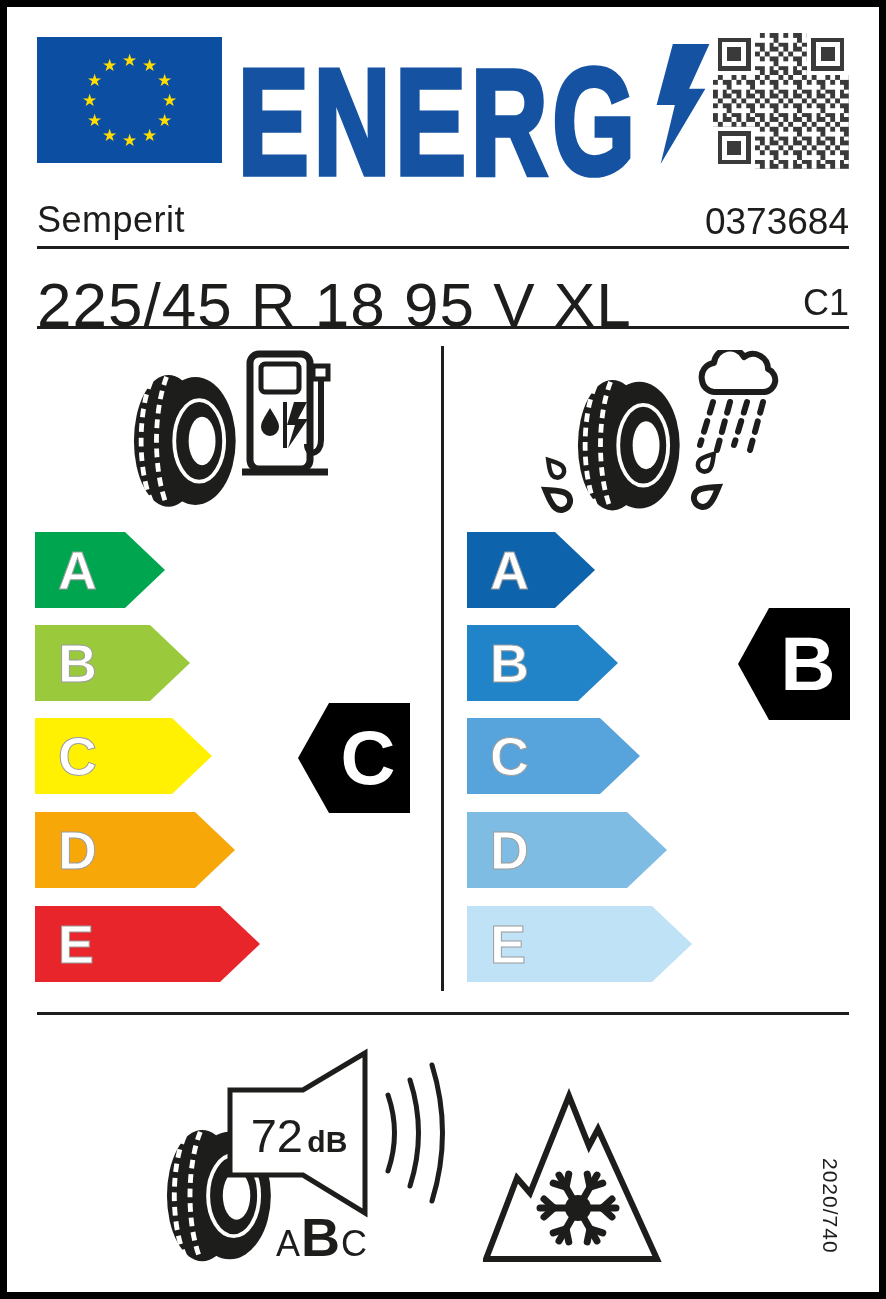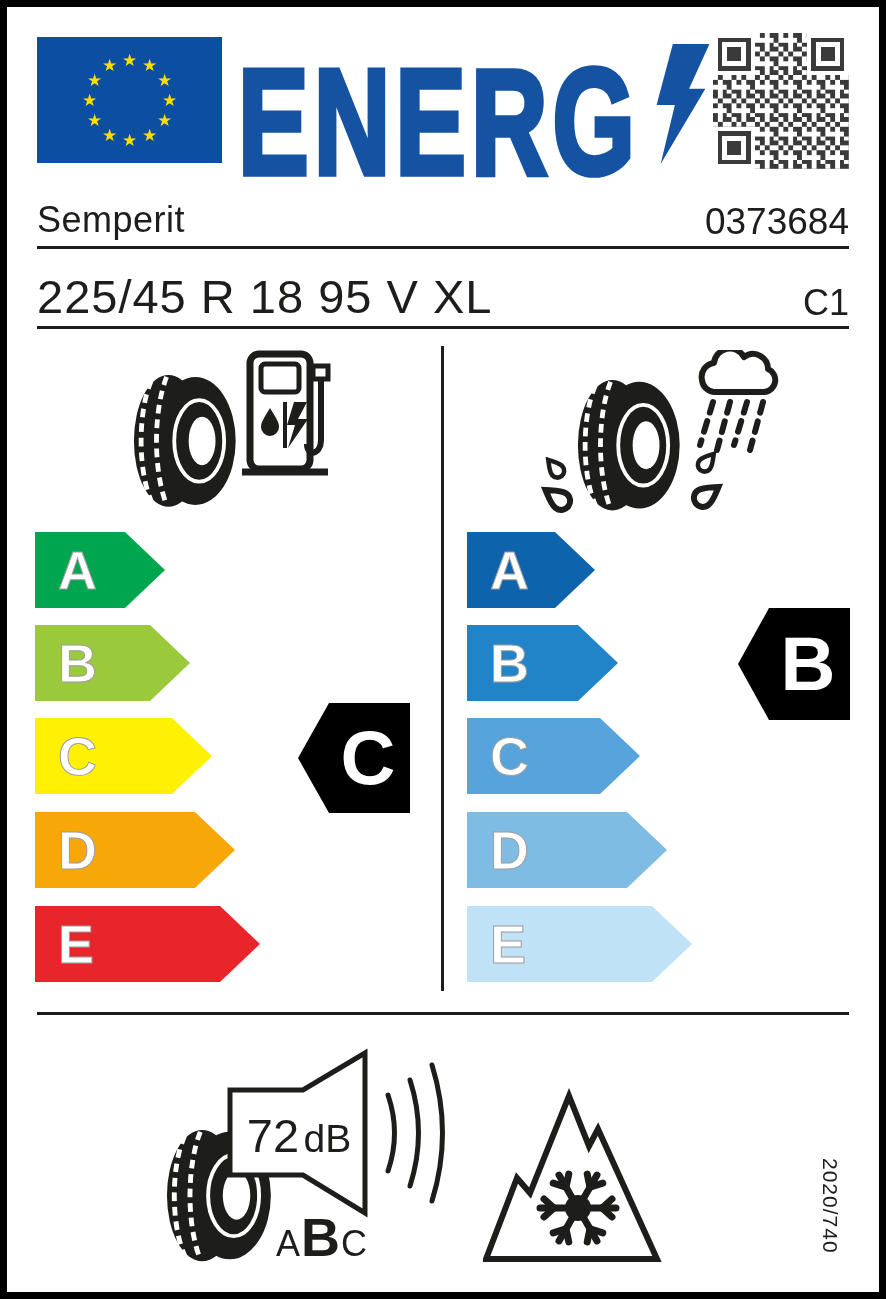--- a/index.html
+++ b/index.html
@@ -16,21 +16,21 @@
   .energ{left:238px;top:46px;font-weight:bold;font-size:106px;line-height:1;
     color:#1553A2;-webkit-text-stroke:4px #1553A2;letter-spacing:5px;
     transform:scaleY(1.42);transform-origin:left top;white-space:nowrap;}
   .bolt{left:652px;top:44px;width:62px;height:122px;}
   .qr{left:713px;top:33px;width:136px;height:136px;}
 
   .brand{left:37px;top:199px;font-size:36px;font-weight:normal;letter-spacing:.5px;}
   .label-id{right:37px;top:201px;font-size:37px;text-align:right;}
   .rule{left:37px;width:812px;height:3px;background:#1d1d1b;}
   .rule.r1{top:246px;} .rule.r2{top:326px;} .rule.r3{top:1012px;}
-  .tire-size{left:37px;top:269px;font-size:47px;letter-spacing:1px;}
+  .tire-size{left:37px;top:269px;font-size:62px;letter-spacing:1px;}
   .tire-class{right:37px;top:282px;font-size:36px;text-align:center;}
 
   
   .vdivider{left:441px;top:346px;width:3px;height:645px;background:#1d1d1b;}
   .scale-arrow{
     position:absolute;height:76px;display:flex;align-items:center;
     padding-left:23px;box-sizing:border-box;
     clip-path:polygon(0 0, calc(100% - 40px) 0, 100% 50%, calc(100% - 40px) 100%, 0 100%);
   }
   .grade-letter{font-size:54px;font-weight:bold;color:#fff;line-height:1;
@@ -41,21 +41,21 @@
     padding-left:28px;box-sizing:border-box;
     clip-path:polygon(31px 0,100% 0,100% 100%,31px 100%,0 50%);
   }
   .rating-arrow span{font-size:76px;font-weight:bold;line-height:1;}
 
   .icon-svg{position:absolute;}
 
   
   .db-text{left:236px;top:1108px;width:126px;text-align:center;white-space:nowrap;z-index:5;}
   .db-value{font-size:47px;font-weight:normal;}
-  .db-unit{font-size:39px;font-weight:normal;}
+  .db-unit{font-size:30px;font-weight:bold;}
   .abc{left:276px;top:1210px;display:flex;align-items:baseline;line-height:1;z-index:5;}
   .abc .n1,.abc .n3{font-size:36px;}
   .abc .n2{font-size:54px;font-weight:bold;margin:0 1px;}
   .regulation{left:818px;top:1158px;writing-mode:vertical-rl;font-size:21px;letter-spacing:1px;}
 </style>
 </head>
 <body>
 
 <div class="label">
   <div class="border-frame"></div>

